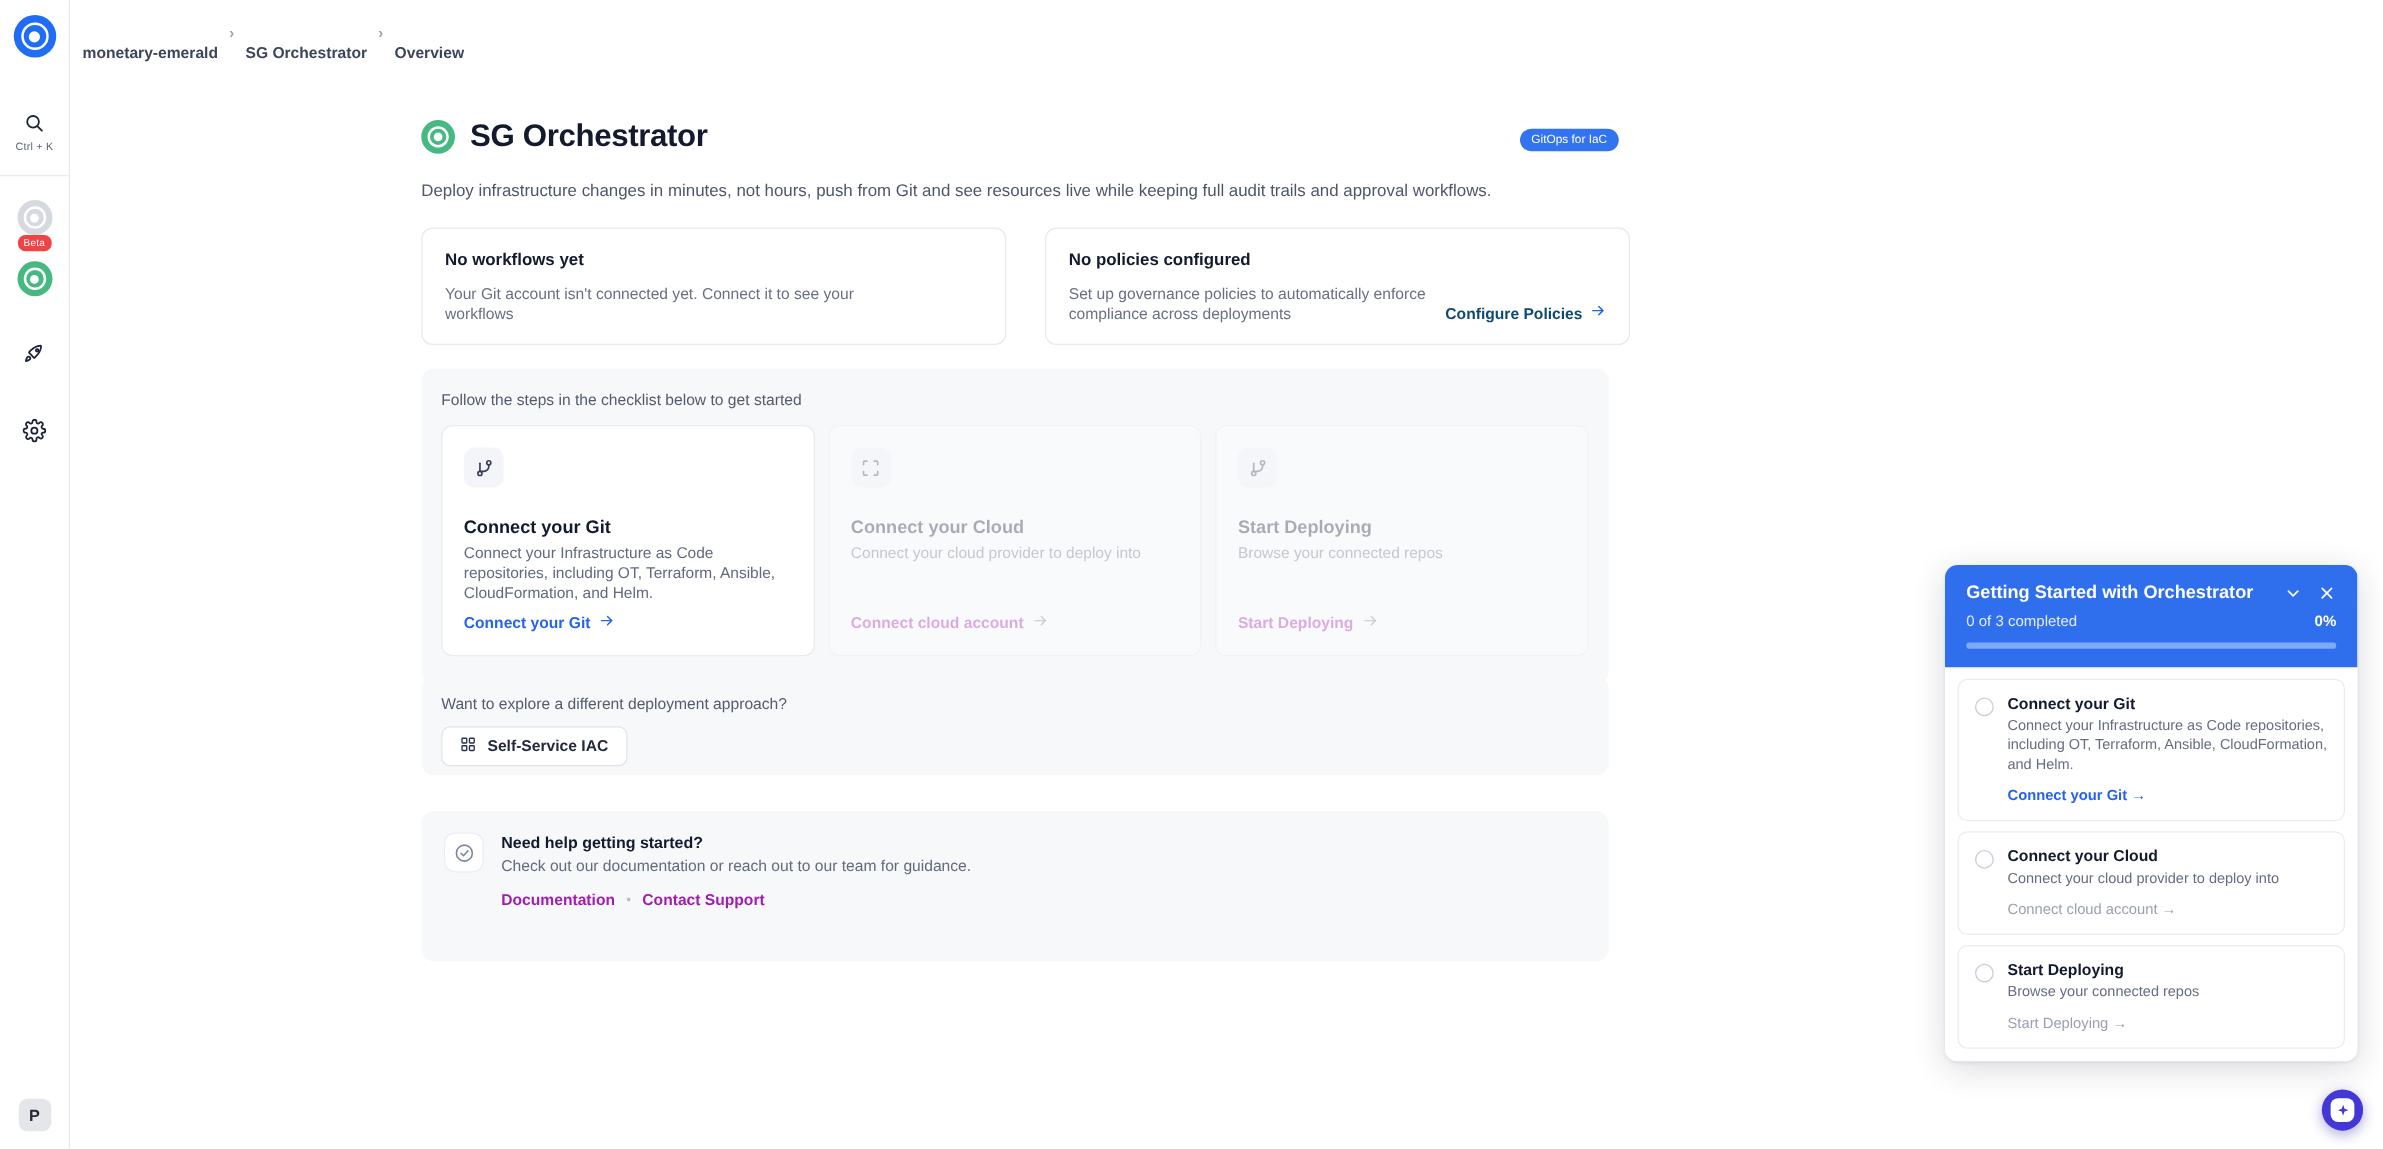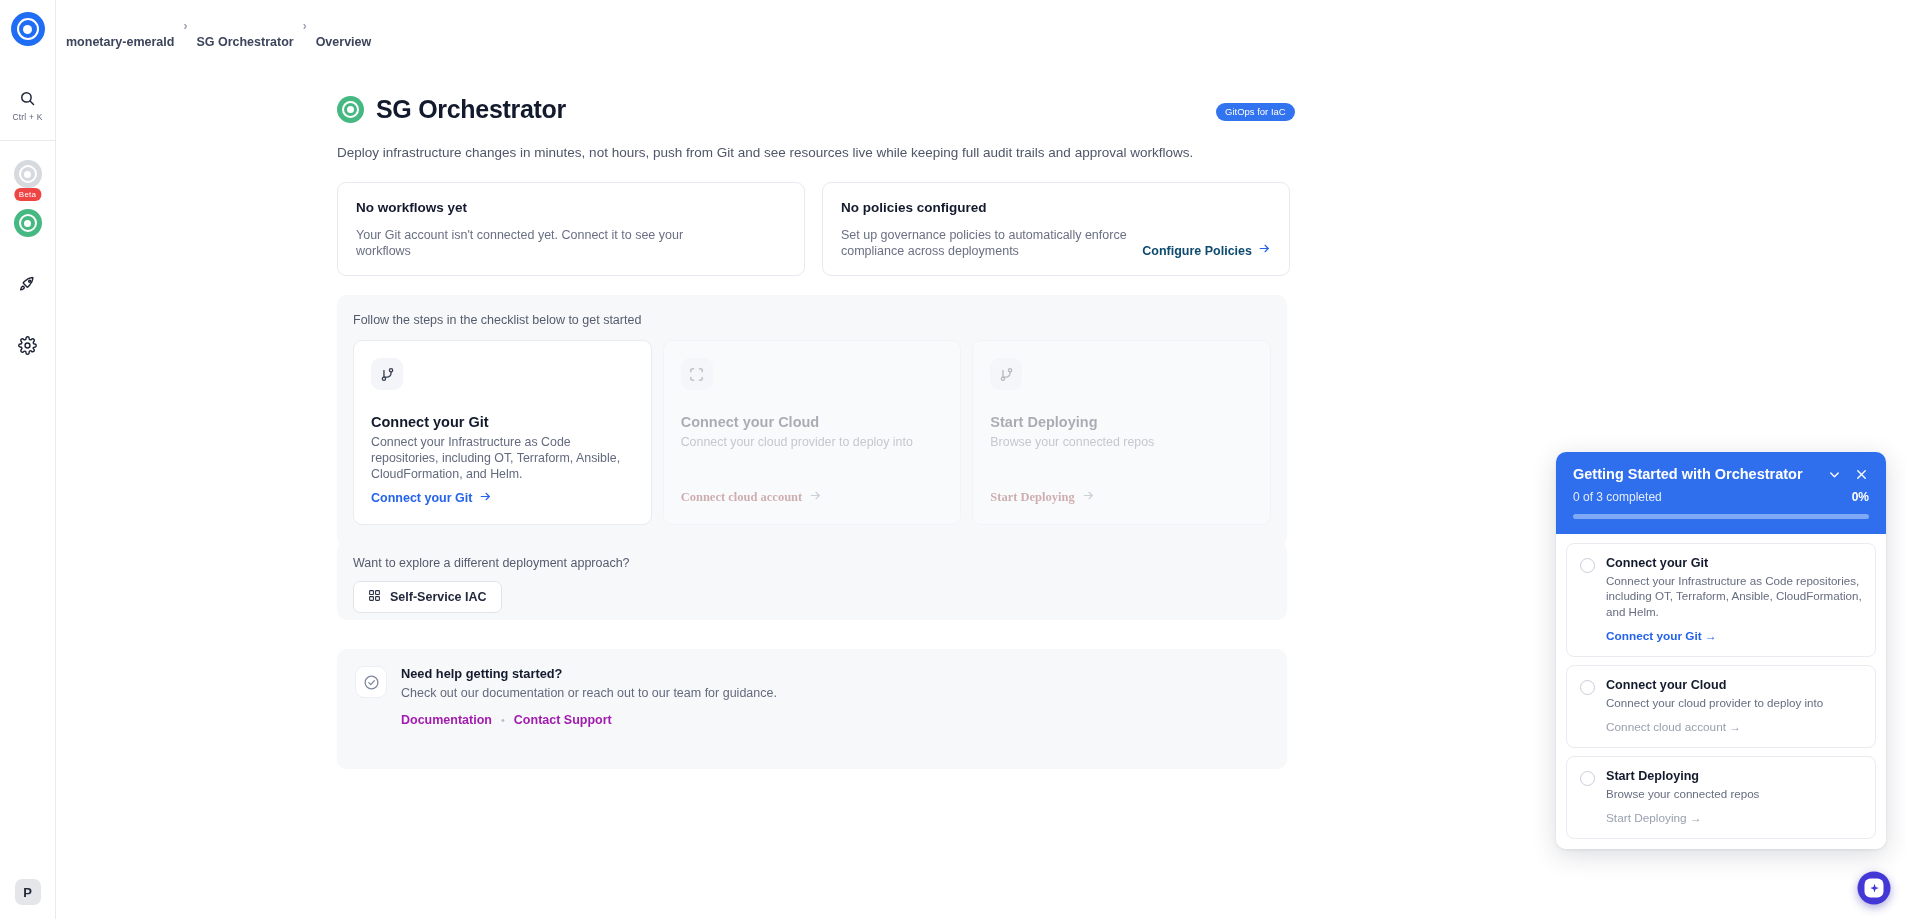--- a/index.html
+++ b/index.html
@@ -81,21 +81,21 @@
   .hero-title { font-size: 25px; font-weight: 700; color: #141a2e; letter-spacing: -0.3px; }
   .hero-sub { margin-top: 21px; font-size: 13.5px; color: #4f5668; }
 
   .pill {
     position: absolute; left: 1160px; top: 59px;
     background: #3273ef; color: #fff; font-size: 9.5px; font-weight: 500;
     border-radius: 10px; padding: 3px 9px; line-height: 1.3; white-space: nowrap;
   }
 
   
-  .info-row { position: absolute; left: 281px; top: 138px; display: flex; gap: 17px; }
+  .info-row { position: absolute; left: 281px; top: 138px; display: flex; gap: 31px; }
   .info-card {
     width: 468px; height: 94px; background: #fff; border: 1px solid #e6e9ef;
     border-radius: 9px; padding: 17px 18px; position: relative;
   }
   .info-title { font-size: 13.5px; font-weight: 700; color: #131a2d; }
   .info-desc { margin-top: 13px; font-size: 12.5px; color: #6a7084; line-height: 1.25; max-width: 330px; }
   .info-link {
     position: absolute; right: 18px; bottom: 17px;
     font-size: 12.5px; font-weight: 600; color: #0c4a6e; cursor: pointer;
     display: flex; align-items: flex-end; gap: 6px; margin-left: 36px;
@@ -116,21 +116,21 @@
   .step-ico {
     width: 32px; height: 32px; border-radius: 9px; background: #f3f5f8;
     display:flex; align-items:center; justify-content:center;
   }
   .step-title { margin-top: 24px; font-size: 14.5px; font-weight: 700; color: #121a2c; }
   .step-desc { margin-top: 4px; font-size: 12.4px; color: #636a7e; line-height: 1.3; }
   .step-cta {
     position: absolute; left: 17px; bottom: 18px; font-size: 12.5px;
     font-weight: 600; color: #2563eb; display:flex; align-items:center; gap: 7px; cursor: pointer;
   }
-  .step.disabled .step-cta { color: #7f1d1d; font-family: Liberation Serif, serif; }
+  .step.disabled .step-cta { color: #a21caf; }
 
   
   .explore {
     position: absolute; left: 281px; top: 497px; width: 950px; height: 79px;
     background: #f7f8fa; border-radius: 10px; padding: 15px 16px;
   }
   .explore-label { font-size: 12.5px; color: #545b6e; }
   .explore-btn {
     margin-top: 11px; display: inline-flex; align-items: center; gap: 9px;
     background: #fff; border: 1px solid #e0e4ea; border-radius: 7px;

